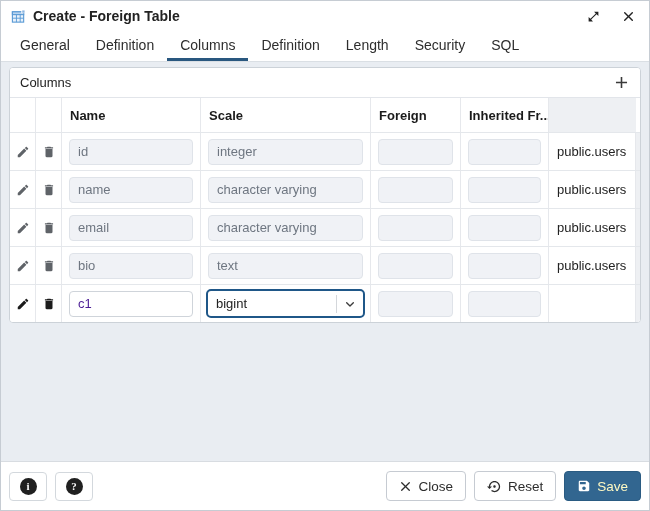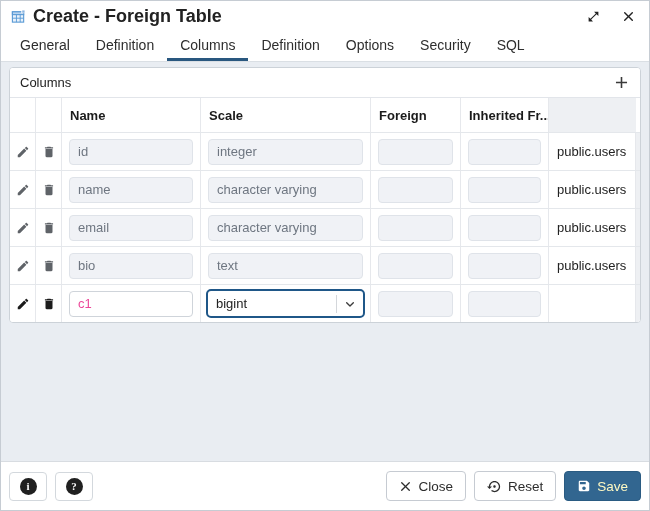--- a/index.html
+++ b/index.html
@@ -12,21 +12,21 @@
     display: flex; flex-direction: column;
     background: #fff;
   }
 
   
   .titlebar {
     height: 30px; flex: 0 0 30px;
     display: flex; align-items: center;
     padding: 0 12px 0 10px; background: #fff; gap: 7px;
   }
-  .titlebar .title { font-size: 18px; font-weight: bold; color: #222; }
+  .titlebar .title { font-size: 14px; font-weight: bold; color: #222; }
   .titlebar .spacer { flex: 1; }
   .win-btn {
     width: 18px; height: 18px; display: flex; align-items: center; justify-content: center;
     color: #222; cursor: pointer; background: none; border: none;
   }
   .win-btn + .win-btn { margin-left: 10px; }
 
   
   .tabbar {
     height: 31px; flex: 0 0 31px;
@@ -77,21 +77,21 @@
   .row-icon-btn { background: none; border: none; cursor: pointer; display: flex; align-items: center; justify-content: center; width: 100%; height: 100%; }
   .grid-row .row-icon { color: #5f6368; }
   .grid-row.editable .row-icon { color: #1b1b1b; }
 
   .cell-input {
     width: calc(100% - 14px); margin: 0 7px; height: 26px;
     background: #f0f2f6; border: 1px solid #dfe3e9; border-radius: 4px;
     font-family: "Liberation Sans", sans-serif; font-size: 13px; color: #6e7681;
     padding: 0 8px; outline: none;
   }
-  .grid-row.editable .name-input { background: #fff; border-color: #cfd4da; color: #ec4899; }
+  .grid-row.editable .name-input { background: #fff; border-color: #cfd4da; color: #4c1d95; }
 
   .type-select {
     display: none; width: calc(100% - 10px); margin: 0 5px; height: 29px;
     background: #fff; border: 2px solid #1f5788; border-radius: 5px;
     align-items: center; font-size: 13px; color: #222; padding-left: 8px;
     cursor: pointer;
   }
   .grid-row.editable .type-select { display: flex; }
   .type-select .sep { width: 1px; height: 18px; background: #d4d7db; margin-left: auto; }
   .type-select .chev { margin: 0 5px; color: #3c3c3c; display: flex; }
@@ -157,21 +157,21 @@
         </svg>
       </span>
     </button>
   </div>
 
   <div class="tabbar">
     <div class="tab">General</div>
     <div class="tab">Definition</div>
     <div class="tab active">Columns</div>
     <div class="tab">Definition</div>
-    <div class="tab">Options</div>
+    <div class="tab">Length</div>
     <div class="tab">Security</div>
     <div class="tab">SQL</div>
   </div>
 
   <div class="content">
     <div class="panel">
       <div class="panel-header">
         <span class="panel-title">Columns</span>
         <button class="add-btn">
           <span style="display:flex;">

